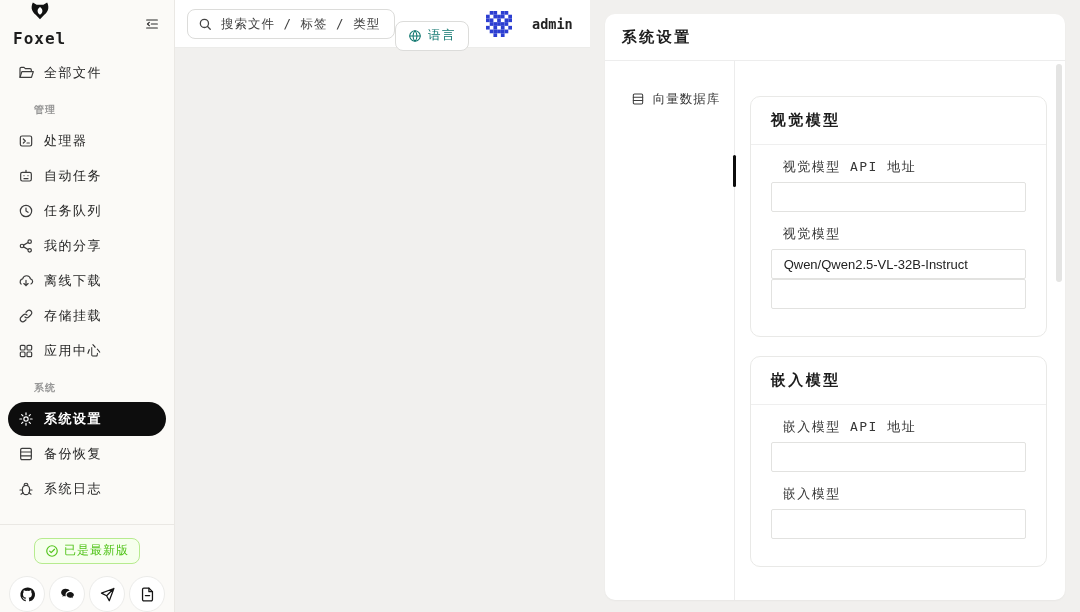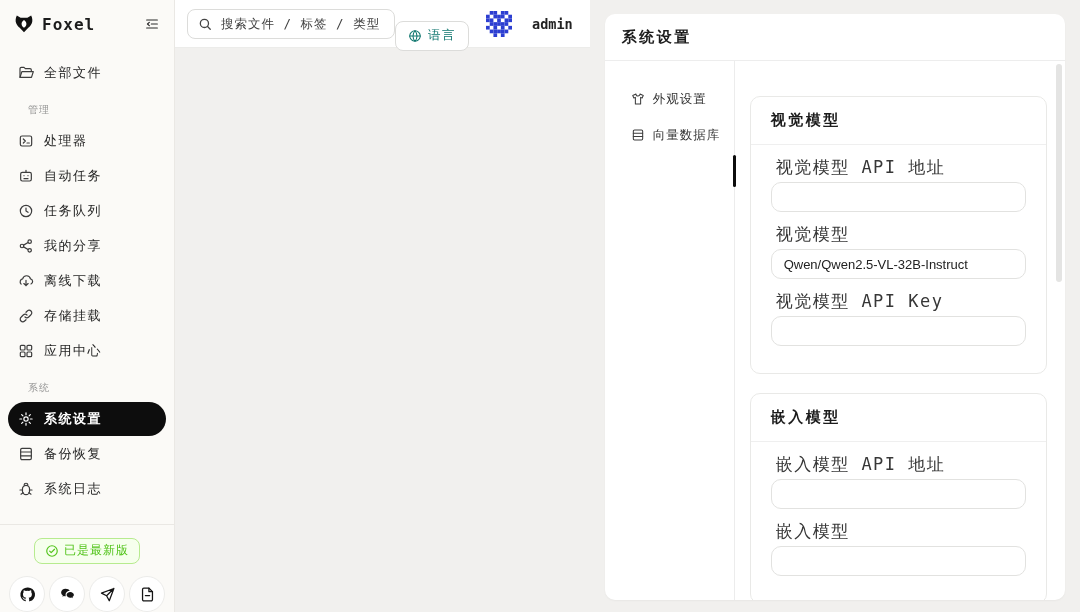--- a/index.html
+++ b/index.html
@@ -9,28 +9,28 @@
     font-family:"DejaVu Sans Mono","Liberation Sans",sans-serif;
     color:#1c1c1c; background:#f1f0ee; font-size:13px;
   }
   svg { display:block; }
   .ic { width:16px; height:16px; fill:none; stroke:currentColor; stroke-width:1.8; stroke-linecap:round; stroke-linejoin:round; }
   .ic-sm { width:14px; height:14px; }
 
   
   .sidebar { width:175px; min-width:175px; background:#fbfaf7; border-right:1px solid #eae8e4; display:flex; flex-direction:column; }
   .sb-header { height:48px; min-height:48px; display:flex; align-items:center; justify-content:space-between; padding:0 14px 0 13px; }
-  .logo { display:flex; align-items:center; gap:7px; font-weight:bold; font-size:16px; letter-spacing:1px; }
+  .logo { display:flex; align-items:center; gap:7px; font-weight:bold; font-size:16px; letter-spacing:1px;flex-direction:column; }
   .collapse-btn { color:#2a2a2a; cursor:pointer; display:flex; }
   .sb-nav { padding:8px 8px 0; flex:1; }
   .nav-item { height:34px; margin-bottom:1px; display:flex; align-items:center; gap:10px; padding:0 10px; border-radius:17px; color:#262626; letter-spacing:1.5px; cursor:pointer; }
   .nav-item .icon { color:#3d3d3d; display:flex; flex-shrink:0; }
   .nav-item.active { background:#0d0d0d; color:#fff; font-weight:bold; }
   .nav-item.active .icon { color:#fff; }
-  .nav-section { font-size:10px; color:#969696; margin:13px 0 7px 20px; letter-spacing:1px; }
+  .nav-section { font-size:10px; color:#969696; margin:13px 0 7px 26px; letter-spacing:1px;font-weight:bold; }
   .sb-footer { border-top:1px solid #eae8e4; padding:13px 0 0; }
   .version-badge { display:flex; width:fit-content; margin:0 auto 12px; align-items:center; gap:5px; border:1px solid #b7eb8f; background:#f6ffed; color:#52c41a; font-size:12px; padding:3px 10px 4px; border-radius:8px; letter-spacing:1px; }
   .version-badge .icon { display:flex; color:#52c41a; }
   .socials { display:flex; justify-content:center; gap:4px; }
   .social-btn { width:36px; height:36px; border-radius:50%; border:1px solid #ececea; background:#fff; display:flex; align-items:center; justify-content:center; color:#151515; cursor:pointer; }
 
   
   .main { flex:1; display:flex; flex-direction:row; min-width:0; }
   .topbar { height:48px; min-height:48px; background:#fff; border-bottom:1px solid #ececea; display:flex; align-items:center; justify-content:space-between; padding:0 17px 0 12px; }
   .searchbox { width:208px; height:30px; border:1px solid #dcdcda; border-radius:8px; background:#fff; display:flex; align-items:center; gap:7px; padding:0 10px; color:#444; }
@@ -53,22 +53,22 @@
   .tab-item.active { background:#0d0d0d; color:#fff; font-weight:bold; }
   .tab-item.active .icon { color:#fff; }
   .tabs-divider { width:1px; background:#ececec; position:relative; }
   .tab-indicator { position:absolute; left:-1px; top:94px; width:3px; height:32px; background:#0d0d0d; border-radius:2px; }
 
   .form-col { flex:1; min-width:0; margin:0 18px 0 15px; padding-top:35px; overflow:hidden; }
   .form-section { border:1px solid #e9e9e7; border-radius:10px; margin-bottom:19px; background:#fff; }
   .section-header { padding:14px 20px; border-bottom:1px solid #efefef; }
   .section-title { font-size:15px; font-weight:bold; letter-spacing:2.5px; line-height:19px; }
   .section-body { padding:0 20px 27px; }
-  .field-label { margin:14px 5px 7px; font-size:17px; letter-spacing:1.5px; color:#373737; line-height:16px; }
-  .field-input { width:100%; height:30px; border:1px solid #e2e2e0; border-radius:10px; padding:0 12px; font-size:13px; font-family:"Liberation Sans",sans-serif; color:#222; outline:none; background:#fff; }
+  .field-label { margin:14px 12px 7px; font-size:13px; letter-spacing:1.5px; color:#373737; line-height:16px; }
+  .field-input { width:100%; height:30px; border:1px solid #e2e2e0; border-radius:2px; padding:0 12px; font-size:13px; font-family:"Liberation Sans",sans-serif; color:#222; outline:none; background:#fff; }
 
   .scrollbar-thumb { position:absolute; right:3px; top:50px; width:6px; height:218px; background:#e4e4e3; border-radius:3px; }
 </style>
 </head>
 <body>
 
 <aside class="sidebar">
   <div class="sb-header">
     <div class="logo">
       <span class="icon">
@@ -302,28 +302,20 @@
     <div class="card">
       <div class="card-header">
         <span class="card-title">系统设置</span>
       </div>
       <div class="card-body">
 
         <div class="tabs">
           <div class="tab-item">
             <span class="icon">
               <svg class="ic ic-sm" viewBox="0 0 24 24">
-                  <path d="M8.5 3.5L3 6l1.9 4.2 2.6-1V20.5h9V9.2l2.6 1L21 6l-5.5-2.5a3.5 3.5 0 0 1-7 0z"></path>
-                </svg>
-            </span>
-            <span>外观设置</span>
-          </div>
-          <div class="tab-item">
-            <span class="icon">
-              <svg class="ic ic-sm" viewBox="0 0 24 24">
                   <rect x="4" y="3.5" width="16" height="17" rx="2"></rect>
                   <path d="M4 9h16M4 14.7h16"></path>
                 </svg>
             </span>
             <span>向量数据库</span>
           </div>
         </div>
 
         <div class="tabs-divider">
           <div class="tab-indicator"></div>
@@ -333,21 +325,20 @@
 
           <div class="form-section">
             <div class="section-header">
               <span class="section-title">视觉模型</span>
             </div>
             <div class="section-body">
               <div class="field-label">视觉模型 API 地址</div>
               <input class="field-input" type="text" value="" style="">
               <div class="field-label">视觉模型</div>
               <input class="field-input" type="text" value="Qwen/Qwen2.5-VL-32B-Instruct" style="">
-              <div class="field-label">视觉模型 API Key</div>
               <input class="field-input" type="text" value="" style="">
             </div>
           </div>
 
           <div class="form-section">
             <div class="section-header">
               <span class="section-title">嵌入模型</span>
             </div>
             <div class="section-body">
               <div class="field-label">嵌入模型 API 地址</div>

